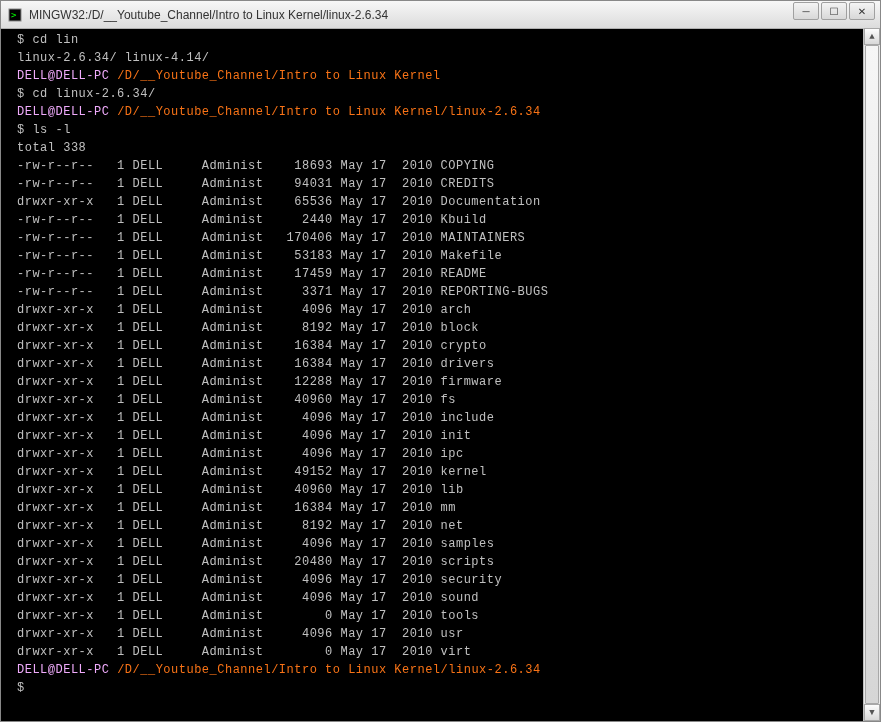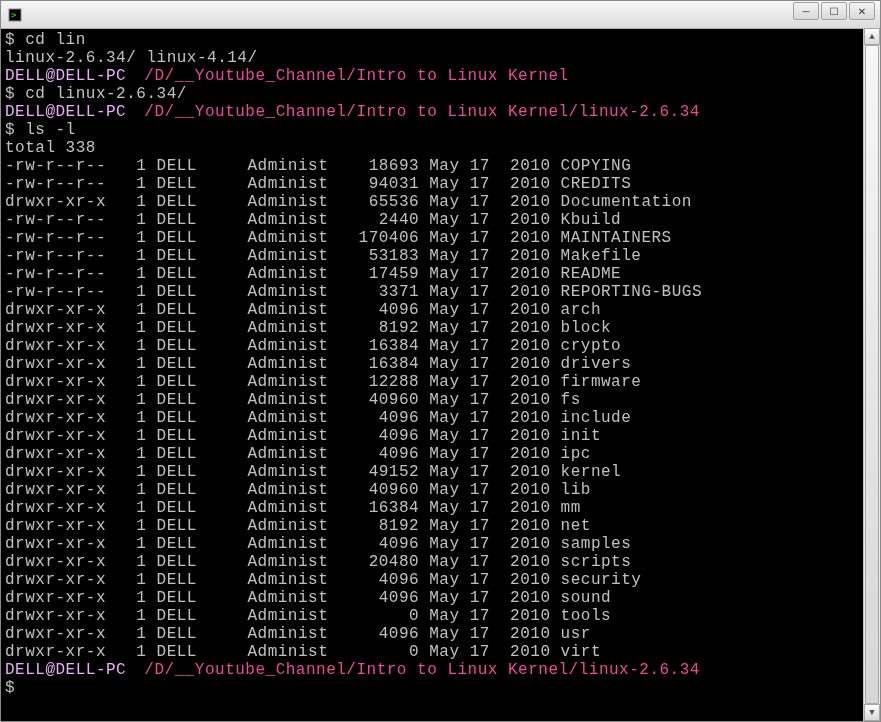--- a/index.html
+++ b/index.html
@@ -57,30 +57,30 @@
     font-size: 10px;
     display: flex;
     align-items: center;
     justify-content: center;
     color: #333;
   }
   .terminal {
     flex: 1;
     background: #000;
     color: #c0c0c0;
-    font-size: 16px;
+    font-size: 12px;
     line-height: 18px;
-    padding: 2px 4px;
+    padding: 2px 16px;
     overflow: hidden;
     white-space: pre;
     letter-spacing: 0.5px;
   }
   .row { white-space: pre; }
   .prompt-user { color: #f0abfc; }
-  .prompt-path { color: #ec4899; margin-left: 8px; }
+  .prompt-path { color: #f97316; }
   .dollar { color: #c0c0c0; }
   .scrollbar {
     position: absolute;
     right: 1px;
     top: 28px;
     bottom: 1px;
     width: 17px;
     background: #efefef;
     border-left: 1px solid #c0c0c0;
     display: flex;
@@ -108,20 +108,21 @@
 <body>
 
 <div class="window">
   <div class="titlebar">
     <span class="app-icon">
       <svg width="14" height="14" viewBox="0 0 14 14">
           <rect x="1" y="1" width="12" height="12" fill="#000" stroke="#888"></rect>
           <text x="3" y="10" font-size="9" fill="#0f0" font-family="monospace">&gt;</text>
         </svg>
     </span>
+    <span class="title-text">MINGW32:/D/__Youtube_Channel/Intro to Linux Kernel/linux-2.6.34</span>
     <div class="win-controls">
       <div class="win-btn">─</div>
       <div class="win-btn">☐</div>
       <div class="win-btn">✕</div>
     </div>
   </div>
 
   <div class="terminal" id="terminal"><div class="row"><span class="dollar">$ </span><span>cd lin</span></div><div class="row"><span>linux-2.6.34/ linux-4.14/</span></div><div class="row"><span></span></div><div class="row"><span class="prompt-user">DELL@DELL-PC </span><span class="prompt-path">/D/__Youtube_Channel/Intro to Linux Kernel</span></div><div class="row"><span class="dollar">$ </span><span>cd linux-2.6.34/</span></div><div class="row"><span></span></div><div class="row"><span class="prompt-user">DELL@DELL-PC </span><span class="prompt-path">/D/__Youtube_Channel/Intro to Linux Kernel/linux-2.6.34</span></div><div class="row"><span class="dollar">$ </span><span>ls -l</span></div><div class="row"><span>total 338</span></div><div class="row"><span>-rw-r--r--   1 DELL     Administ    18693 May 17  2010 COPYING</span></div><div class="row"><span>-rw-r--r--   1 DELL     Administ    94031 May 17  2010 CREDITS</span></div><div class="row"><span>drwxr-xr-x   1 DELL     Administ    65536 May 17  2010 Documentation</span></div><div class="row"><span>-rw-r--r--   1 DELL     Administ     2440 May 17  2010 Kbuild</span></div><div class="row"><span>-rw-r--r--   1 DELL     Administ   170406 May 17  2010 MAINTAINERS</span></div><div class="row"><span>-rw-r--r--   1 DELL     Administ    53183 May 17  2010 Makefile</span></div><div class="row"><span>-rw-r--r--   1 DELL     Administ    17459 May 17  2010 README</span></div><div class="row"><span>-rw-r--r--   1 DELL     Administ     3371 May 17  2010 REPORTING-BUGS</span></div><div class="row"><span>drwxr-xr-x   1 DELL     Administ     4096 May 17  2010 arch</span></div><div class="row"><span>drwxr-xr-x   1 DELL     Administ     8192 May 17  2010 block</span></div><div class="row"><span>drwxr-xr-x   1 DELL     Administ    16384 May 17  2010 crypto</span></div><div class="row"><span>drwxr-xr-x   1 DELL     Administ    16384 May 17  2010 drivers</span></div><div class="row"><span>drwxr-xr-x   1 DELL     Administ    12288 May 17  2010 firmware</span></div><div class="row"><span>drwxr-xr-x   1 DELL     Administ    40960 May 17  2010 fs</span></div><div class="row"><span>drwxr-xr-x   1 DELL     Administ     4096 May 17  2010 include</span></div><div class="row"><span>drwxr-xr-x   1 DELL     Administ     4096 May 17  2010 init</span></div><div class="row"><span>drwxr-xr-x   1 DELL     Administ     4096 May 17  2010 ipc</span></div><div class="row"><span>drwxr-xr-x   1 DELL     Administ    49152 May 17  2010 kernel</span></div><div class="row"><span>drwxr-xr-x   1 DELL     Administ    40960 May 17  2010 lib</span></div><div class="row"><span>drwxr-xr-x   1 DELL     Administ    16384 May 17  2010 mm</span></div><div class="row"><span>drwxr-xr-x   1 DELL     Administ     8192 May 17  2010 net</span></div><div class="row"><span>drwxr-xr-x   1 DELL     Administ     4096 May 17  2010 samples</span></div><div class="row"><span>drwxr-xr-x   1 DELL     Administ    20480 May 17  2010 scripts</span></div><div class="row"><span>drwxr-xr-x   1 DELL     Administ     4096 May 17  2010 security</span></div><div class="row"><span>drwxr-xr-x   1 DELL     Administ     4096 May 17  2010 sound</span></div><div class="row"><span>drwxr-xr-x   1 DELL     Administ        0 May 17  2010 tools</span></div><div class="row"><span>drwxr-xr-x   1 DELL     Administ     4096 May 17  2010 usr</span></div><div class="row"><span>drwxr-xr-x   1 DELL     Administ        0 May 17  2010 virt</span></div><div class="row"><span></span></div><div class="row"><span class="prompt-user">DELL@DELL-PC </span><span class="prompt-path">/D/__Youtube_Channel/Intro to Linux Kernel/linux-2.6.34</span></div><div class="row"><span class="dollar">$</span></div></div>
 
   <div class="scrollbar">

